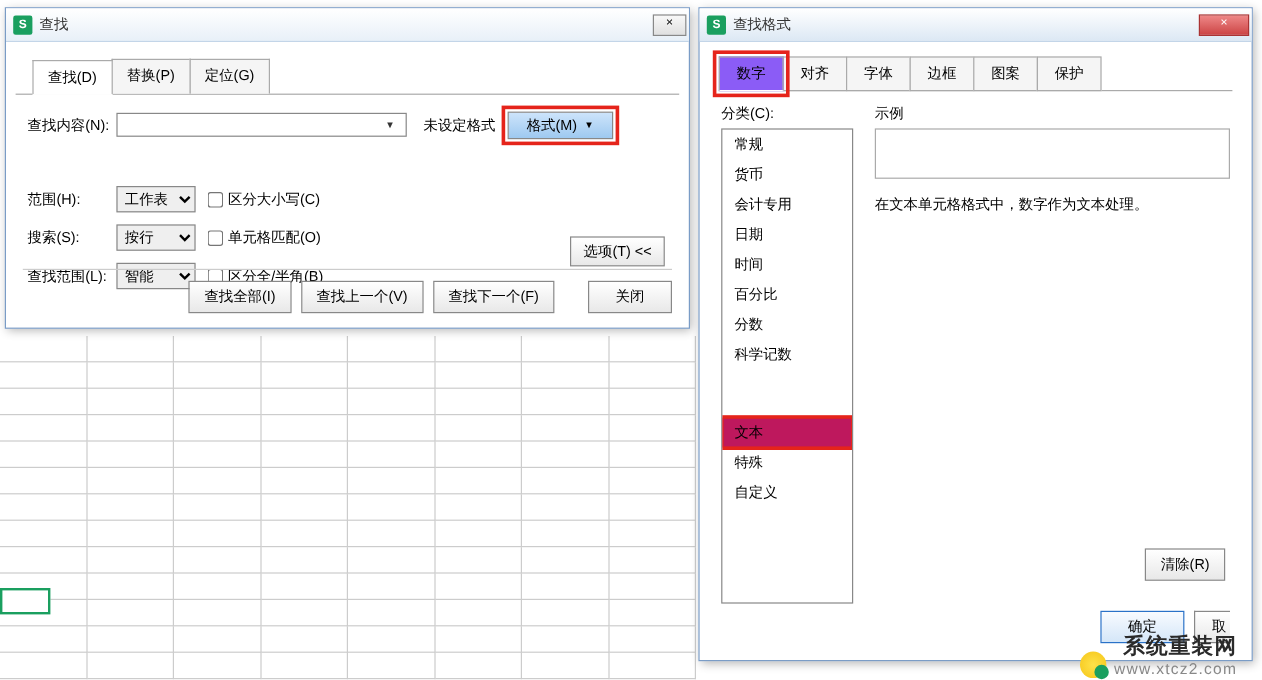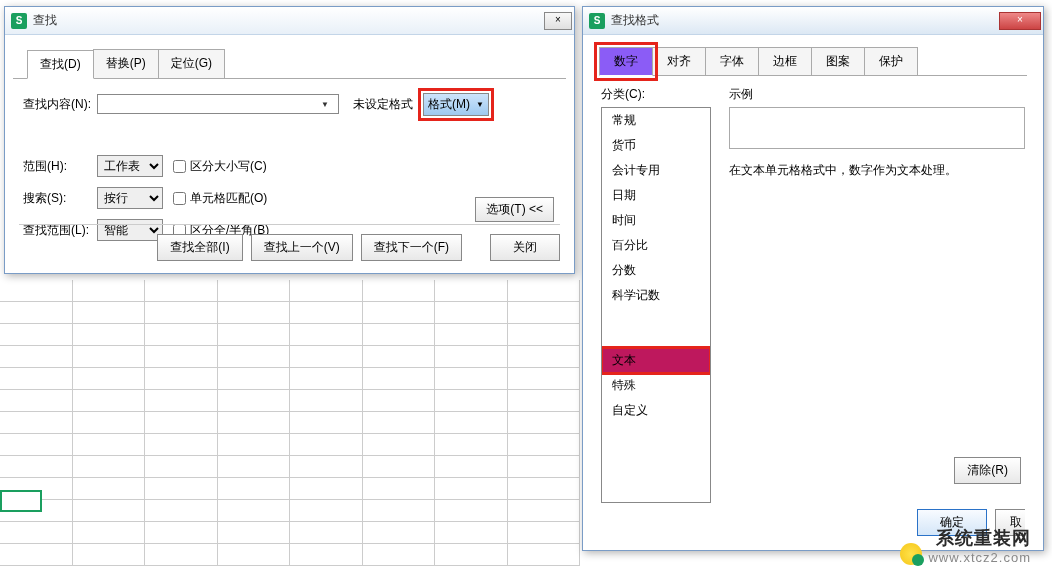--- a/index.html
+++ b/index.html
@@ -26,21 +26,21 @@
     .tab { padding: 5px 12px; border: 1px solid #aaa; border-bottom: none; background: #f5f5f5; margin-right: -1px; cursor: pointer; text-align: right; }
     .tab.active { background: #fff; border-bottom: 1px solid #fff; position: relative; top: 1px; }
     .find-body { padding: 14px 18px; }
     .form-row { display: flex; align-items: center; margin-bottom: 10px; height: 22px; }
     .form-label { width: 74px; }
     .text-input { flex: 0 0 240px; height: 20px; border: 1px solid #888; padding: 0 4px; }
     .dropdown-small { width: 66px; height: 22px; border: 1px solid #888; padding: 0 2px; }
     .checkbox-wrap { display: flex; align-items: center; margin-left: 10px; }
     .checkbox-wrap input { margin-right: 4px; }
     .format-status { margin-left: 14px; width: 80px; text-align: center; }
-    .format-btn { border: 1px solid #888; background: linear-gradient(#fff,#e8e8e8); padding: 2px 4px; cursor: pointer; display: flex; align-items: center; }
+    .format-btn { border: 1px solid #888; background: linear-gradient(#fff,#e8e8e8); padding: 2px 15px; cursor: pointer; display: flex; align-items: center; }
     .format-btn .tri { margin-left: 6px; font-size: 8px; }
     .red-box { outline: 3px solid #e5241b; outline-offset: 2px; }
     .options-btn { position: absolute; right: 20px; top: 190px; padding: 3px 10px; border: 1px solid #888; background: linear-gradient(#fff,#e8e8e8); cursor: pointer; }
     .button-row { position: absolute; bottom: 12px; right: 14px; display: flex; gap: 8px; }
     .std-btn { padding: 4px 12px; border: 1px solid #888; background: linear-gradient(#fff,#e8e8e8); cursor: pointer; }
     .divider { position: absolute; left: 14px; right: 14px; bottom: 48px; height: 1px; background: #ccc; }
 
     
     .format-dialog { left: 582px; top: 6px; width: 462px; height: 545px; }
     .format-dialog .titlebar { background: linear-gradient(#fff, #dce8f4); }

